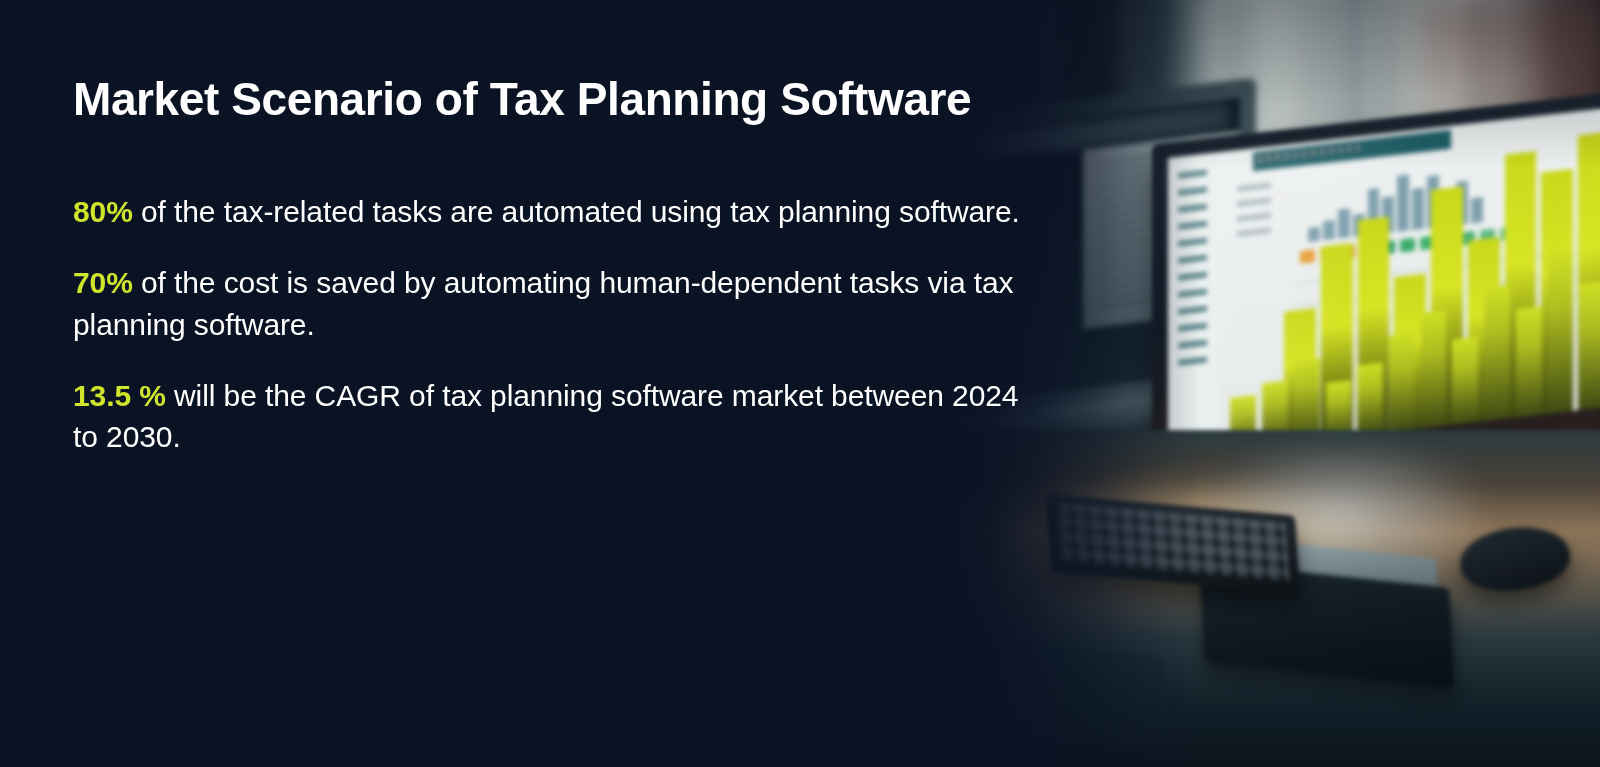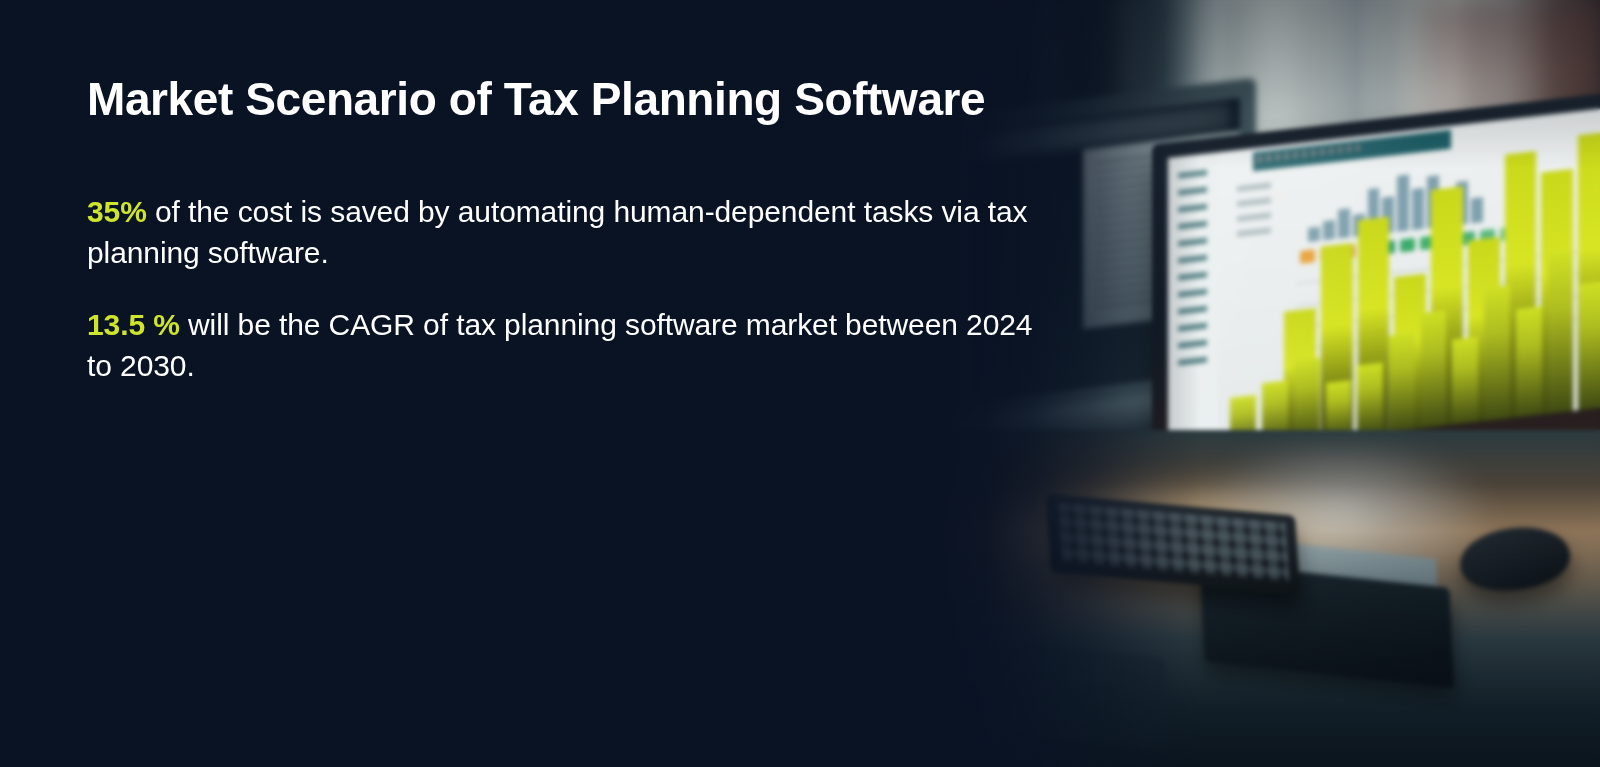--- a/index.html
+++ b/index.html
@@ -373,21 +373,21 @@
     position: absolute; inset: 0;
     background:
       linear-gradient(180deg, rgba(6,12,22,0.42) 0%, rgba(0,0,0,0) 22%),
       linear-gradient(0deg, rgba(6,12,22,0.50) 0%, rgba(0,0,0,0) 28%);
     pointer-events: none;
   }
 
   
   .content {
     position: absolute;
-    left: 87px;
+    left: 73px;
     top: 70px;
     width: 960px;
     z-index: 5;
   }
   .title {
     font-size: 46px;
     font-weight: bold;
     line-height: 1.28;
     color: #ffffff;
     letter-spacing: -0.4px;
@@ -542,24 +542,27 @@
 
       <div class="photo-blur"></div>
       <div class="photo-vignette"></div>
     </div>
     <div class="photo-fade"></div>
   </div>
 
   <div class="content">
     <h1 class="title">Market Scenario of Tax Planning Software</h1>
 
-
-
     <p class="stat">
-      <span class="hl">35%</span><span> of the cost is saved by automating human-dependent tasks via tax planning software.</span>
+      <span class="hl">80%</span><span> of the tax-related tasks are automated using tax planning software.</span>
+    </p>
+
+
+    <p class="stat">
+      <span class="hl">70%</span><span> of the cost is saved by automating human-dependent tasks via tax planning software.</span>
     </p>
 
     <p class="stat">
       <span class="hl">13.5 %</span><span> will be the CAGR of tax planning software market between 2024 to 2030.</span>
     </p>
   </div>
 
 </div>
 
 </body></html>

